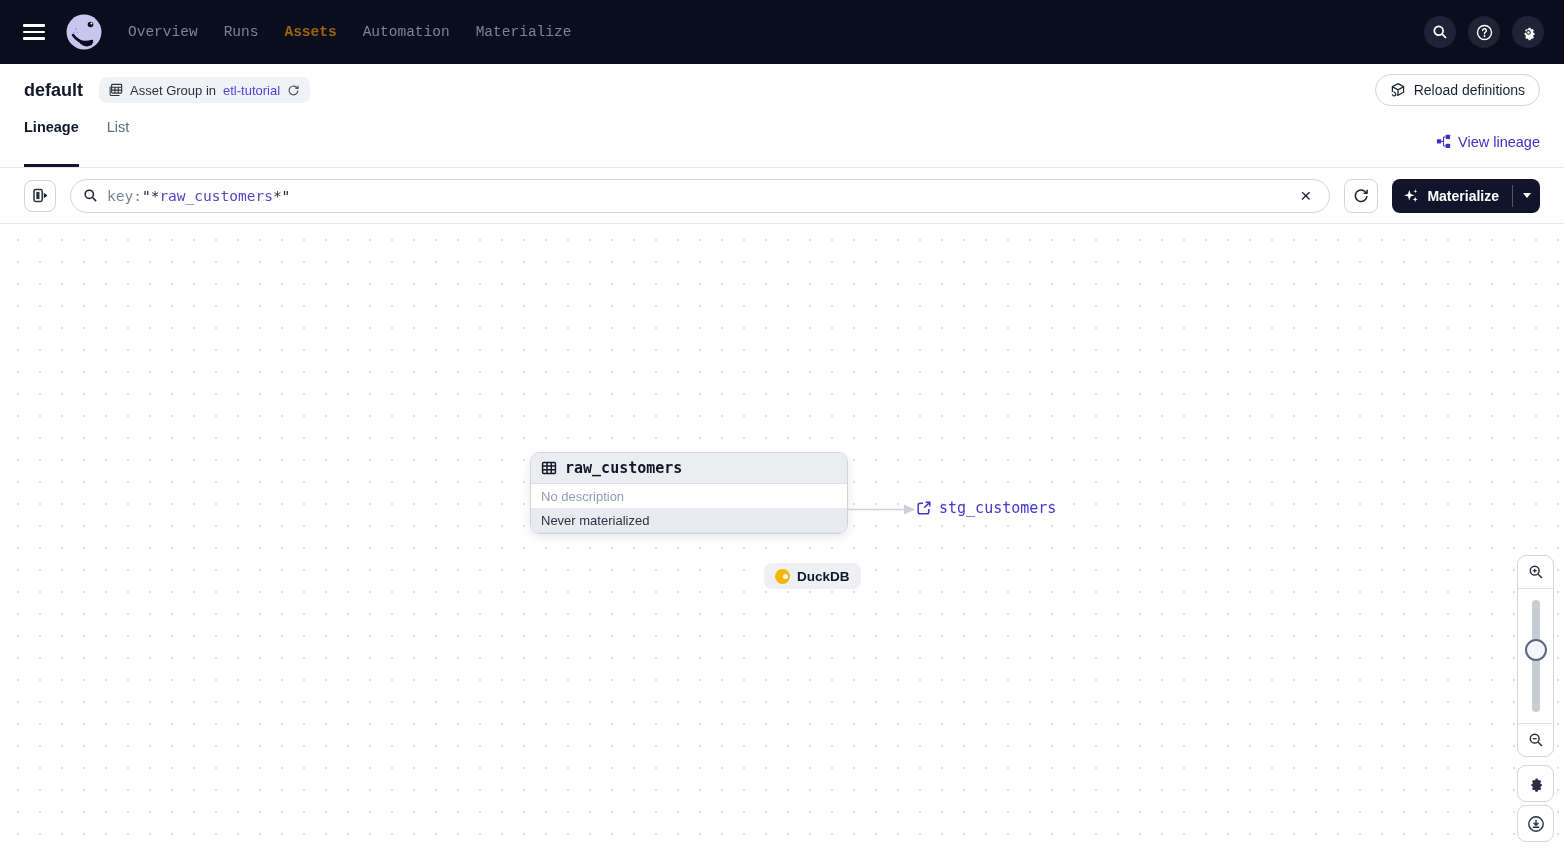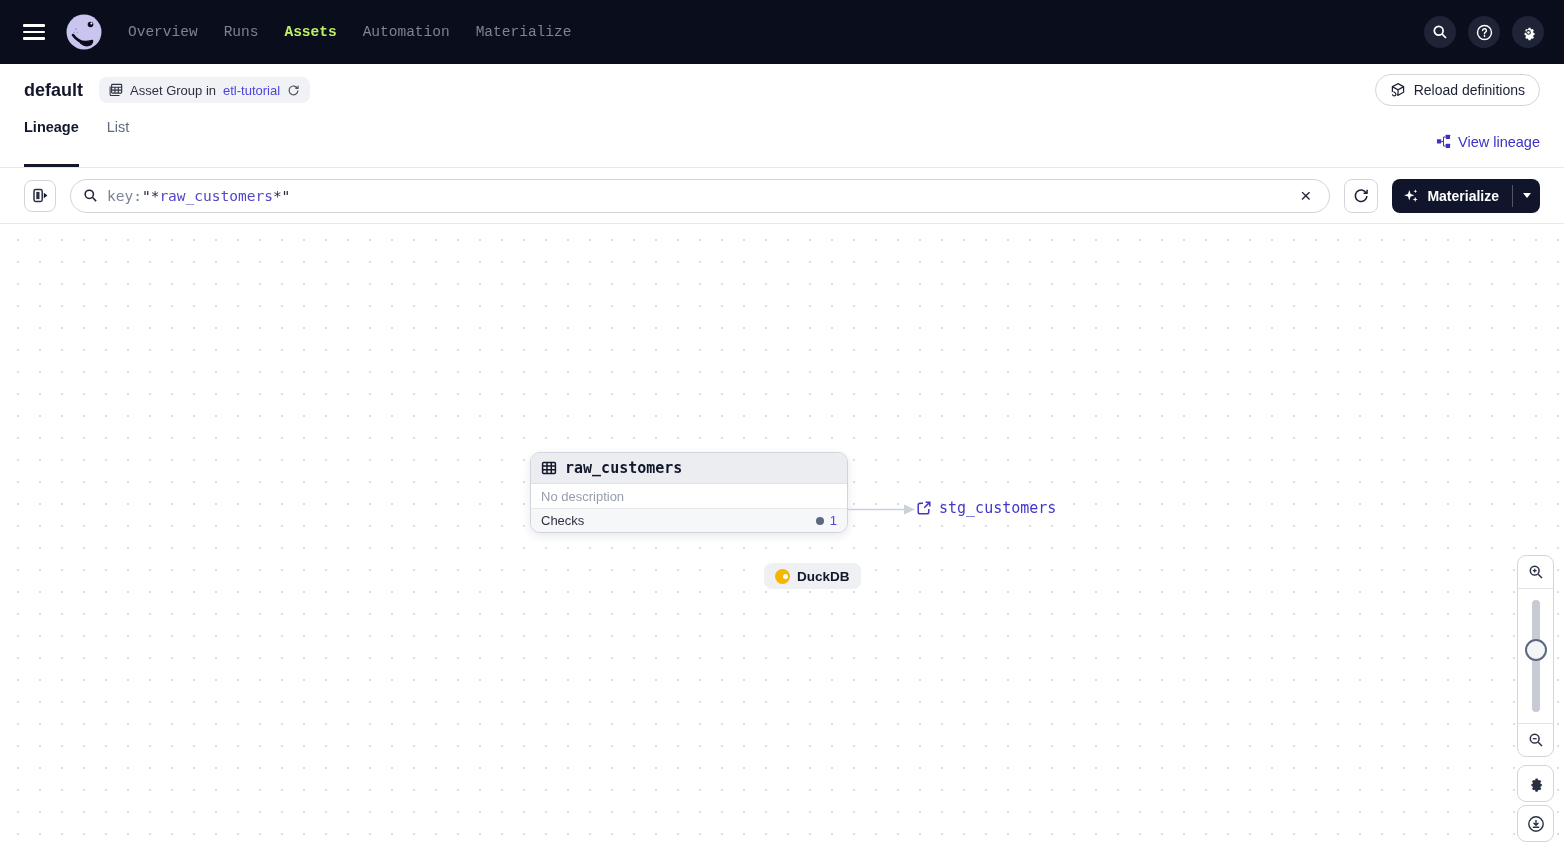--- a/index.html
+++ b/index.html
@@ -16,21 +16,21 @@
     height:64px; background:#0a0d1c; display:flex; align-items:center;
     padding:0 20px;
     font-family:Liberation Mono, monospace;
   }
   .hamburger { width:30px; height:30px; background:none; border:none; cursor:pointer;
     display:flex; flex-direction:column; justify-content:center; gap:4px; padding:3px; }
   .hamburger span { display:block; height:2.5px; width:22px; background:#ffffff; border-radius:1px; }
   .logo { width:40px; height:40px; margin-left:14px; flex:0 0 auto; }
   .nav-items { display:flex; gap:26px; margin-left:24px; }
   .nav-item { font-size:14.5px; color:#7d8391; text-decoration:none; font-weight:500; cursor:pointer; }
-  .nav-item.active { color:#bef264; font-weight:700; }
+  .nav-item.active { color:#a16207; font-weight:700; }
   .topnav-right { margin-left:auto; display:flex; gap:12px; }
   .circle-btn {
     width:32px; height:32px; border-radius:50%; background:#1e2336; border:none; cursor:pointer;
     display:flex; align-items:center; justify-content:center; color:#fff;
   }
 
   
   .header-row { height:52px; display:flex; align-items:center; padding:0 24px; background:#fff; }
   .page-title { font-size:18px; font-weight:700; color:#12172b; }
   .group-badge {
@@ -298,27 +298,21 @@
     <div class="node-header">
       <span>
         <svg width="16" height="16" viewBox="0 0 16 16" fill="none" stroke="#12172b" stroke-width="1.5">
           <rect x="1.6" y="2.4" width="12.8" height="11.2" rx="1"></rect>
           <path d="M1.6 6.1 h12.8 M1.6 9.8 h12.8 M6 2.4 v11.2 M10.3 2.4 v11.2"></path>
         </svg>
       </span>
       <span class="mono">raw_customers</span>
     </div>
     <div class="node-desc">No description</div>
-    <div class="node-checks">
-      <span>Checks</span>
-      <span class="checks-right">
-        <span class="check-dot"></span>
-        <span class="check-count">1</span>
-      </span>
-    </div>
+    <div class="node-status">Never materialized</div>
   </div>
 
   <div class="kind-badge">
     <span class="duck-icon"></span>
     <span>DuckDB</span>
   </div>
 
   <svg class="edge-svg" width="70" height="19">
     <line x1="0" y1="9.5" x2="57" y2="9.5" stroke="#ccd0d9" stroke-width="1.6"></line>
     <polygon points="56,4.5 67,9.5 56,14.5" fill="#ccd0d9"></polygon>

